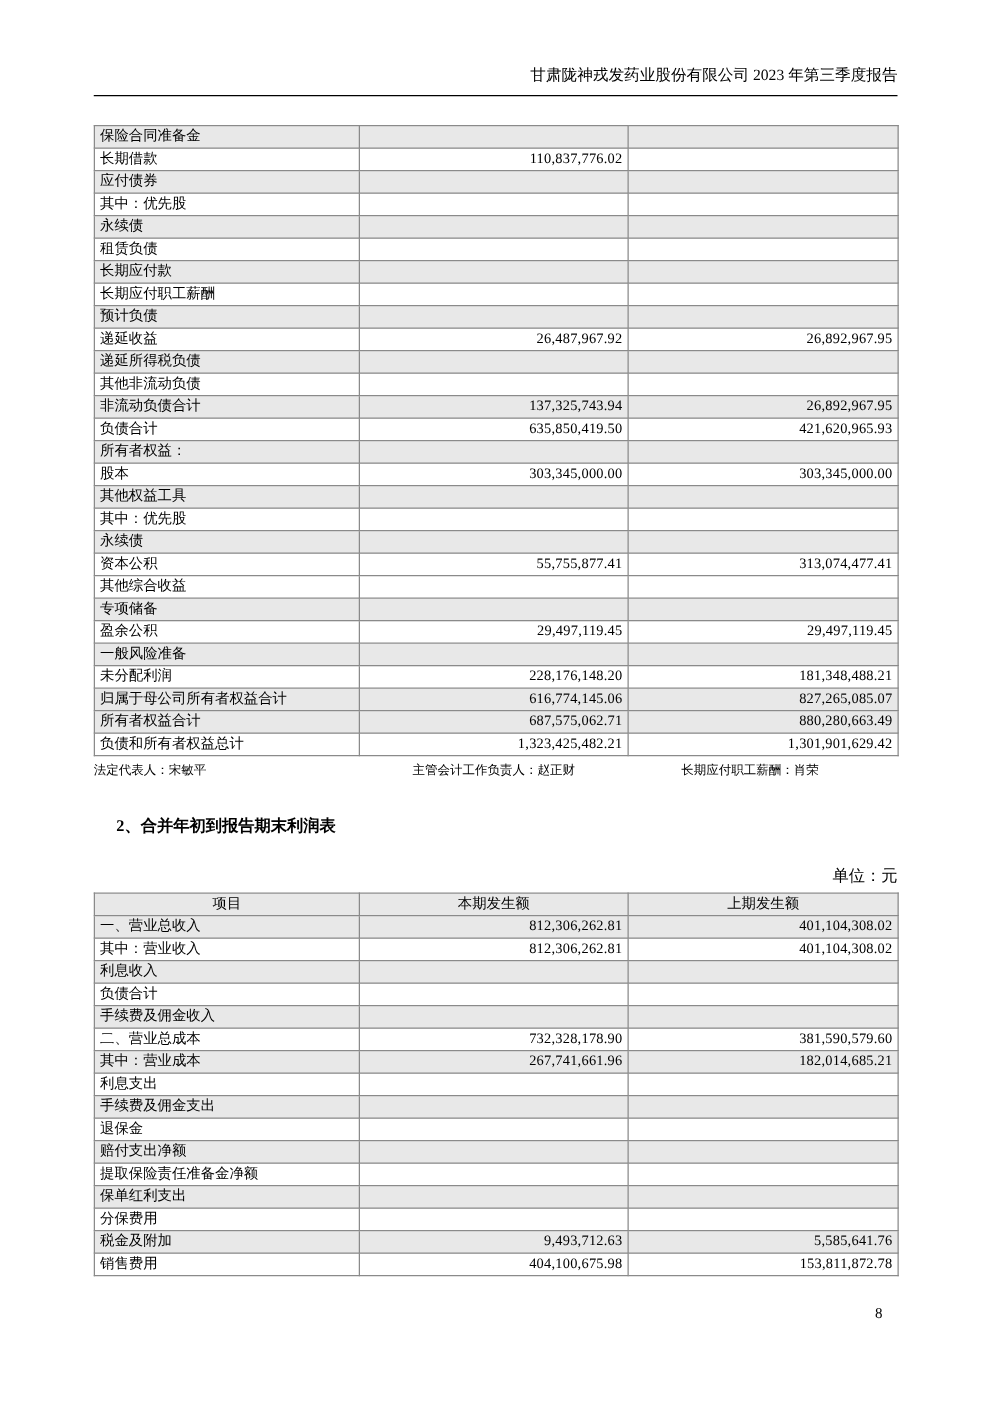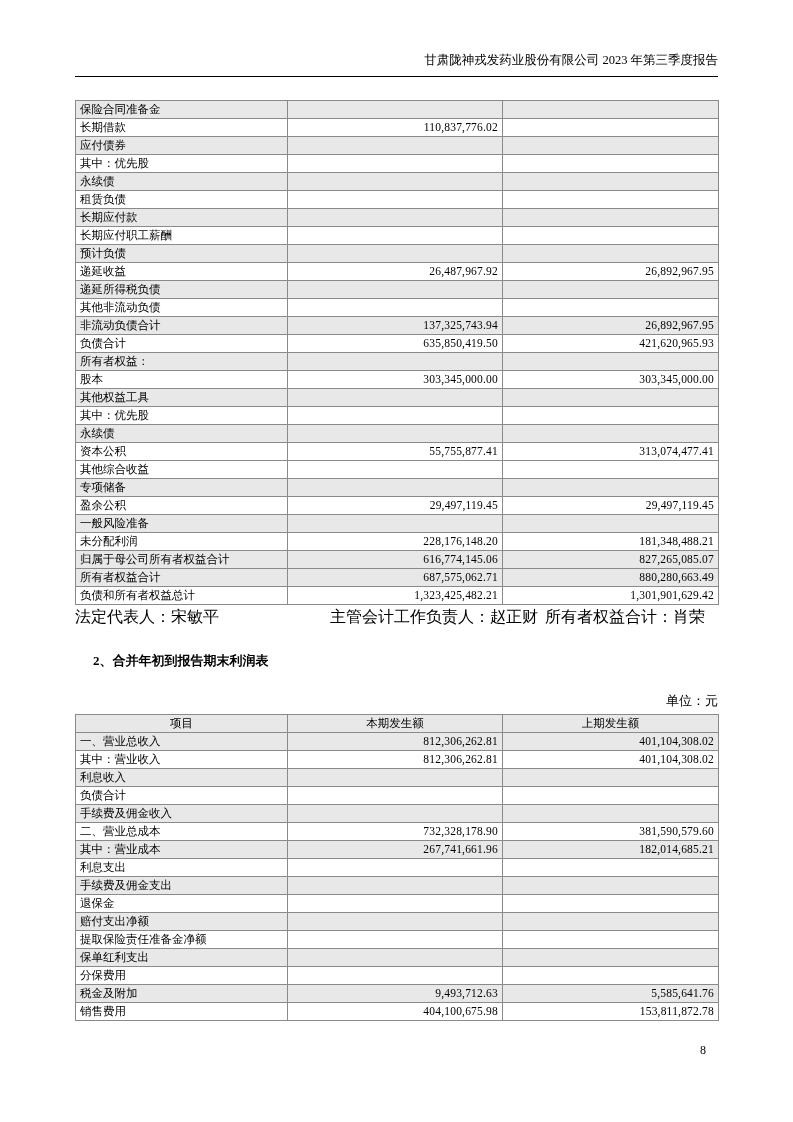--- a/index.html
+++ b/index.html
@@ -68,21 +68,21 @@
   }
   .lbl { text-align: left; }
   .ind0 { padding-left: 4px; }
   .ind1 { padding-left: 14px; }
   .ind2 { padding-left: 28px; }
   .ind3 { padding-left: 52px; margin-top: 13px; }
   .ctr { text-align: center; }
   .signers {
     display: flex;
     width: 643px;
-    font-size: 16px;
+    font-size: 10px;
     margin-top: 3px;
     line-height: 18px;
   }
   .signers > div { }
   .sg1 { width: 255px; }
   .sg2 { width: 215px; }
   .sg3 { width: 173px; }
   .section-title {
     font-size: 13px;
     font-weight: bold;
@@ -259,21 +259,21 @@
             <td class="lbl ind0">负债和所有者权益总计</td>
             <td class="num">1,323,425,482.21</td>
             <td class="num">1,301,901,629.42</td>
           </tr>
         </tbody>
     </table>
 
     <div class="signers">
       <div class="sg1">法定代表人：宋敏平</div>
       <div class="sg2">主管会计工作负责人：赵正财</div>
-      <div class="sg3">所有者权益合计：肖荣</div>
+      <div class="sg3">长期应付职工薪酬：肖荣</div>
     </div>
 
     <div class="section-title">2、合并年初到报告期末利润表</div>
 
     <div class="unit-line">单位：元</div>
 
     <table class="fin t2">
       <colgroup>
           <col class="c1">
           <col class="c2">

